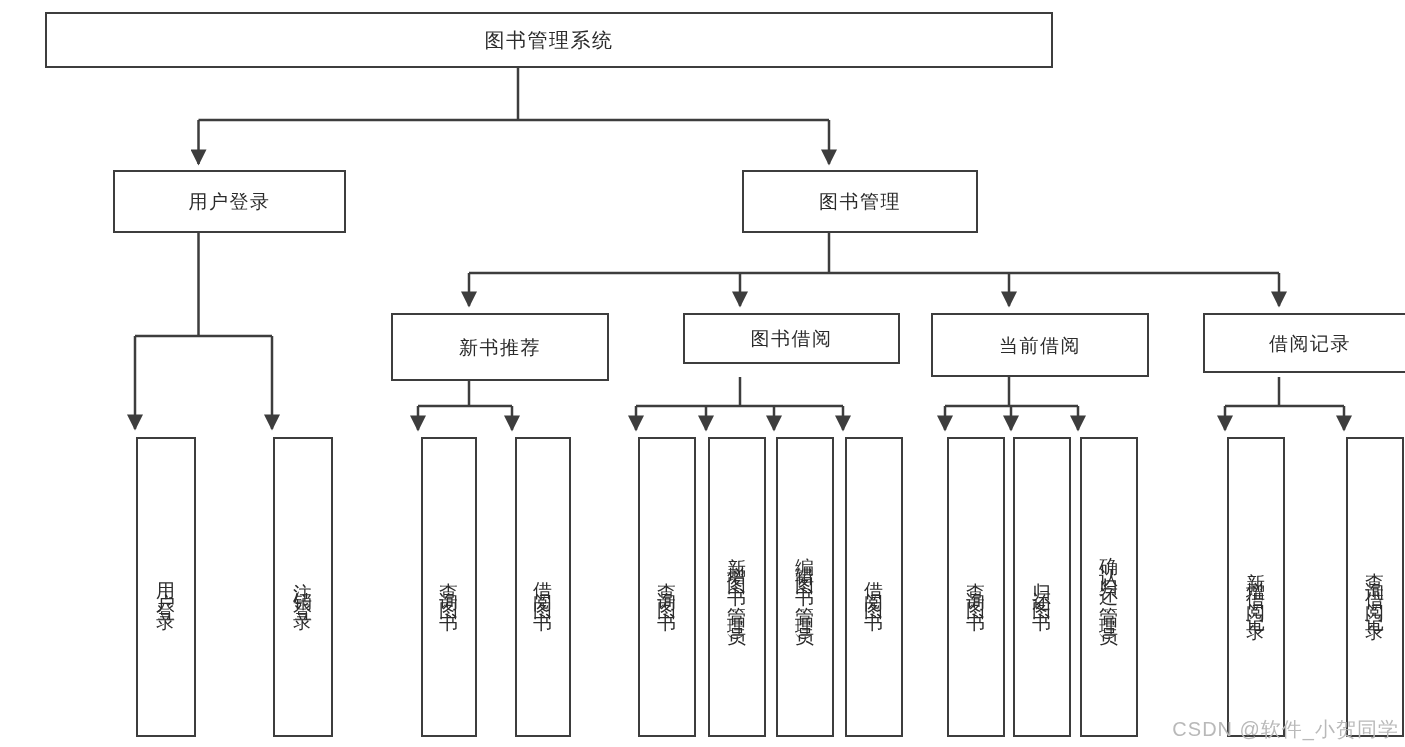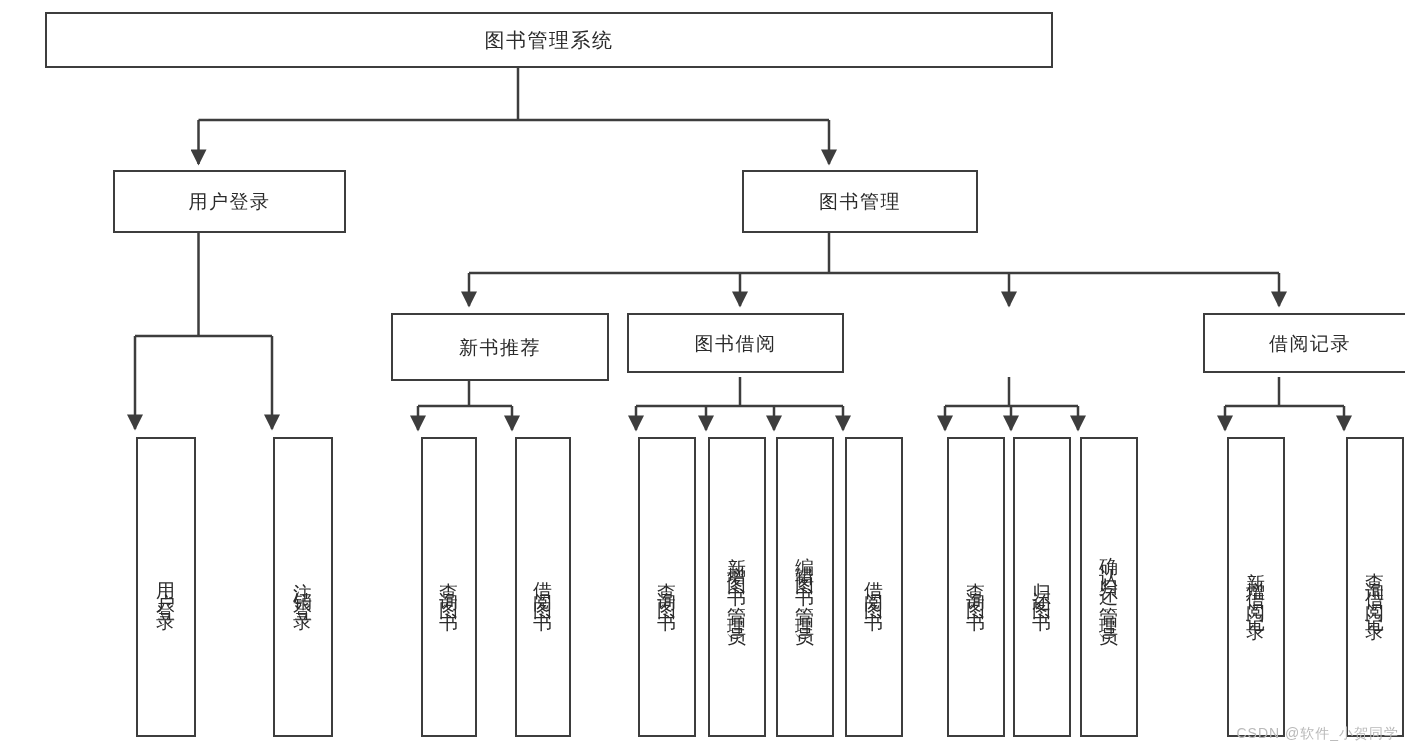--- a/index.html
+++ b/index.html
@@ -44,21 +44,21 @@
   .node.v{
     writing-mode:vertical-rl;
     text-orientation:mixed;
     letter-spacing:10px;
     font-size:19px;
     padding:6px 0;
   }
   .watermark{
     position:absolute;
     right:6px;bottom:4px;
-    font-size:14px;
+    font-size:20px;
     letter-spacing:1px;
     color:var(--watermark);
     white-space:nowrap;
   }
 </style>
 </head>
 <body>
 
 <div class="canvas">
 
@@ -109,21 +109,22 @@
     <line x1="1225" y1="406" x2="1225" y2="430" marker-end="url(#arw)"></line>
     <line x1="1344" y1="406" x2="1344" y2="430" marker-end="url(#arw)"></line>
   </svg>
 
   <div class="node h root" style="left:14px;top:12px;width:1008px;height:56px">图书管理系统</div>
 
   <div class="node h" style="left:82px;top:170px;width:233px;height:63px">用户登录</div>
   <div class="node h" style="left:711px;top:170px;width:236px;height:63px">图书管理</div>
 
   <div class="node h" style="left:360px;top:313px;width:218px;height:68px">新书推荐</div>
-  <div class="node h" style="left:596px;top:313px;width:217px;height:60px">图书借阅</div>
+  <div class="node h" style="left:652px;top:313px;width:217px;height:51px">图书借阅</div>
+  <div class="node h" style="left:900px;top:313px;width:218px;height:64px">当前借阅</div>
   <div class="node h" style="left:1172px;top:313px;width:214px;height:60px">借阅记录</div>
 
   <div class="node v" style="left:105px;top:437px;width:60px;height:300px">用户登录</div>
   <div class="node v" style="left:242px;top:437px;width:60px;height:300px">注销登录</div>
 
   <div class="node v" style="left:390px;top:437px;width:56px;height:300px">查询图书</div>
   <div class="node v" style="left:484px;top:437px;width:56px;height:300px">借阅图书</div>
 
   <div class="node v" style="left:607px;top:437px;width:58px;height:300px">查询图书</div>
   <div class="node v" style="left:677px;top:437px;width:58px;height:300px">新增图书（管理员）</div>

